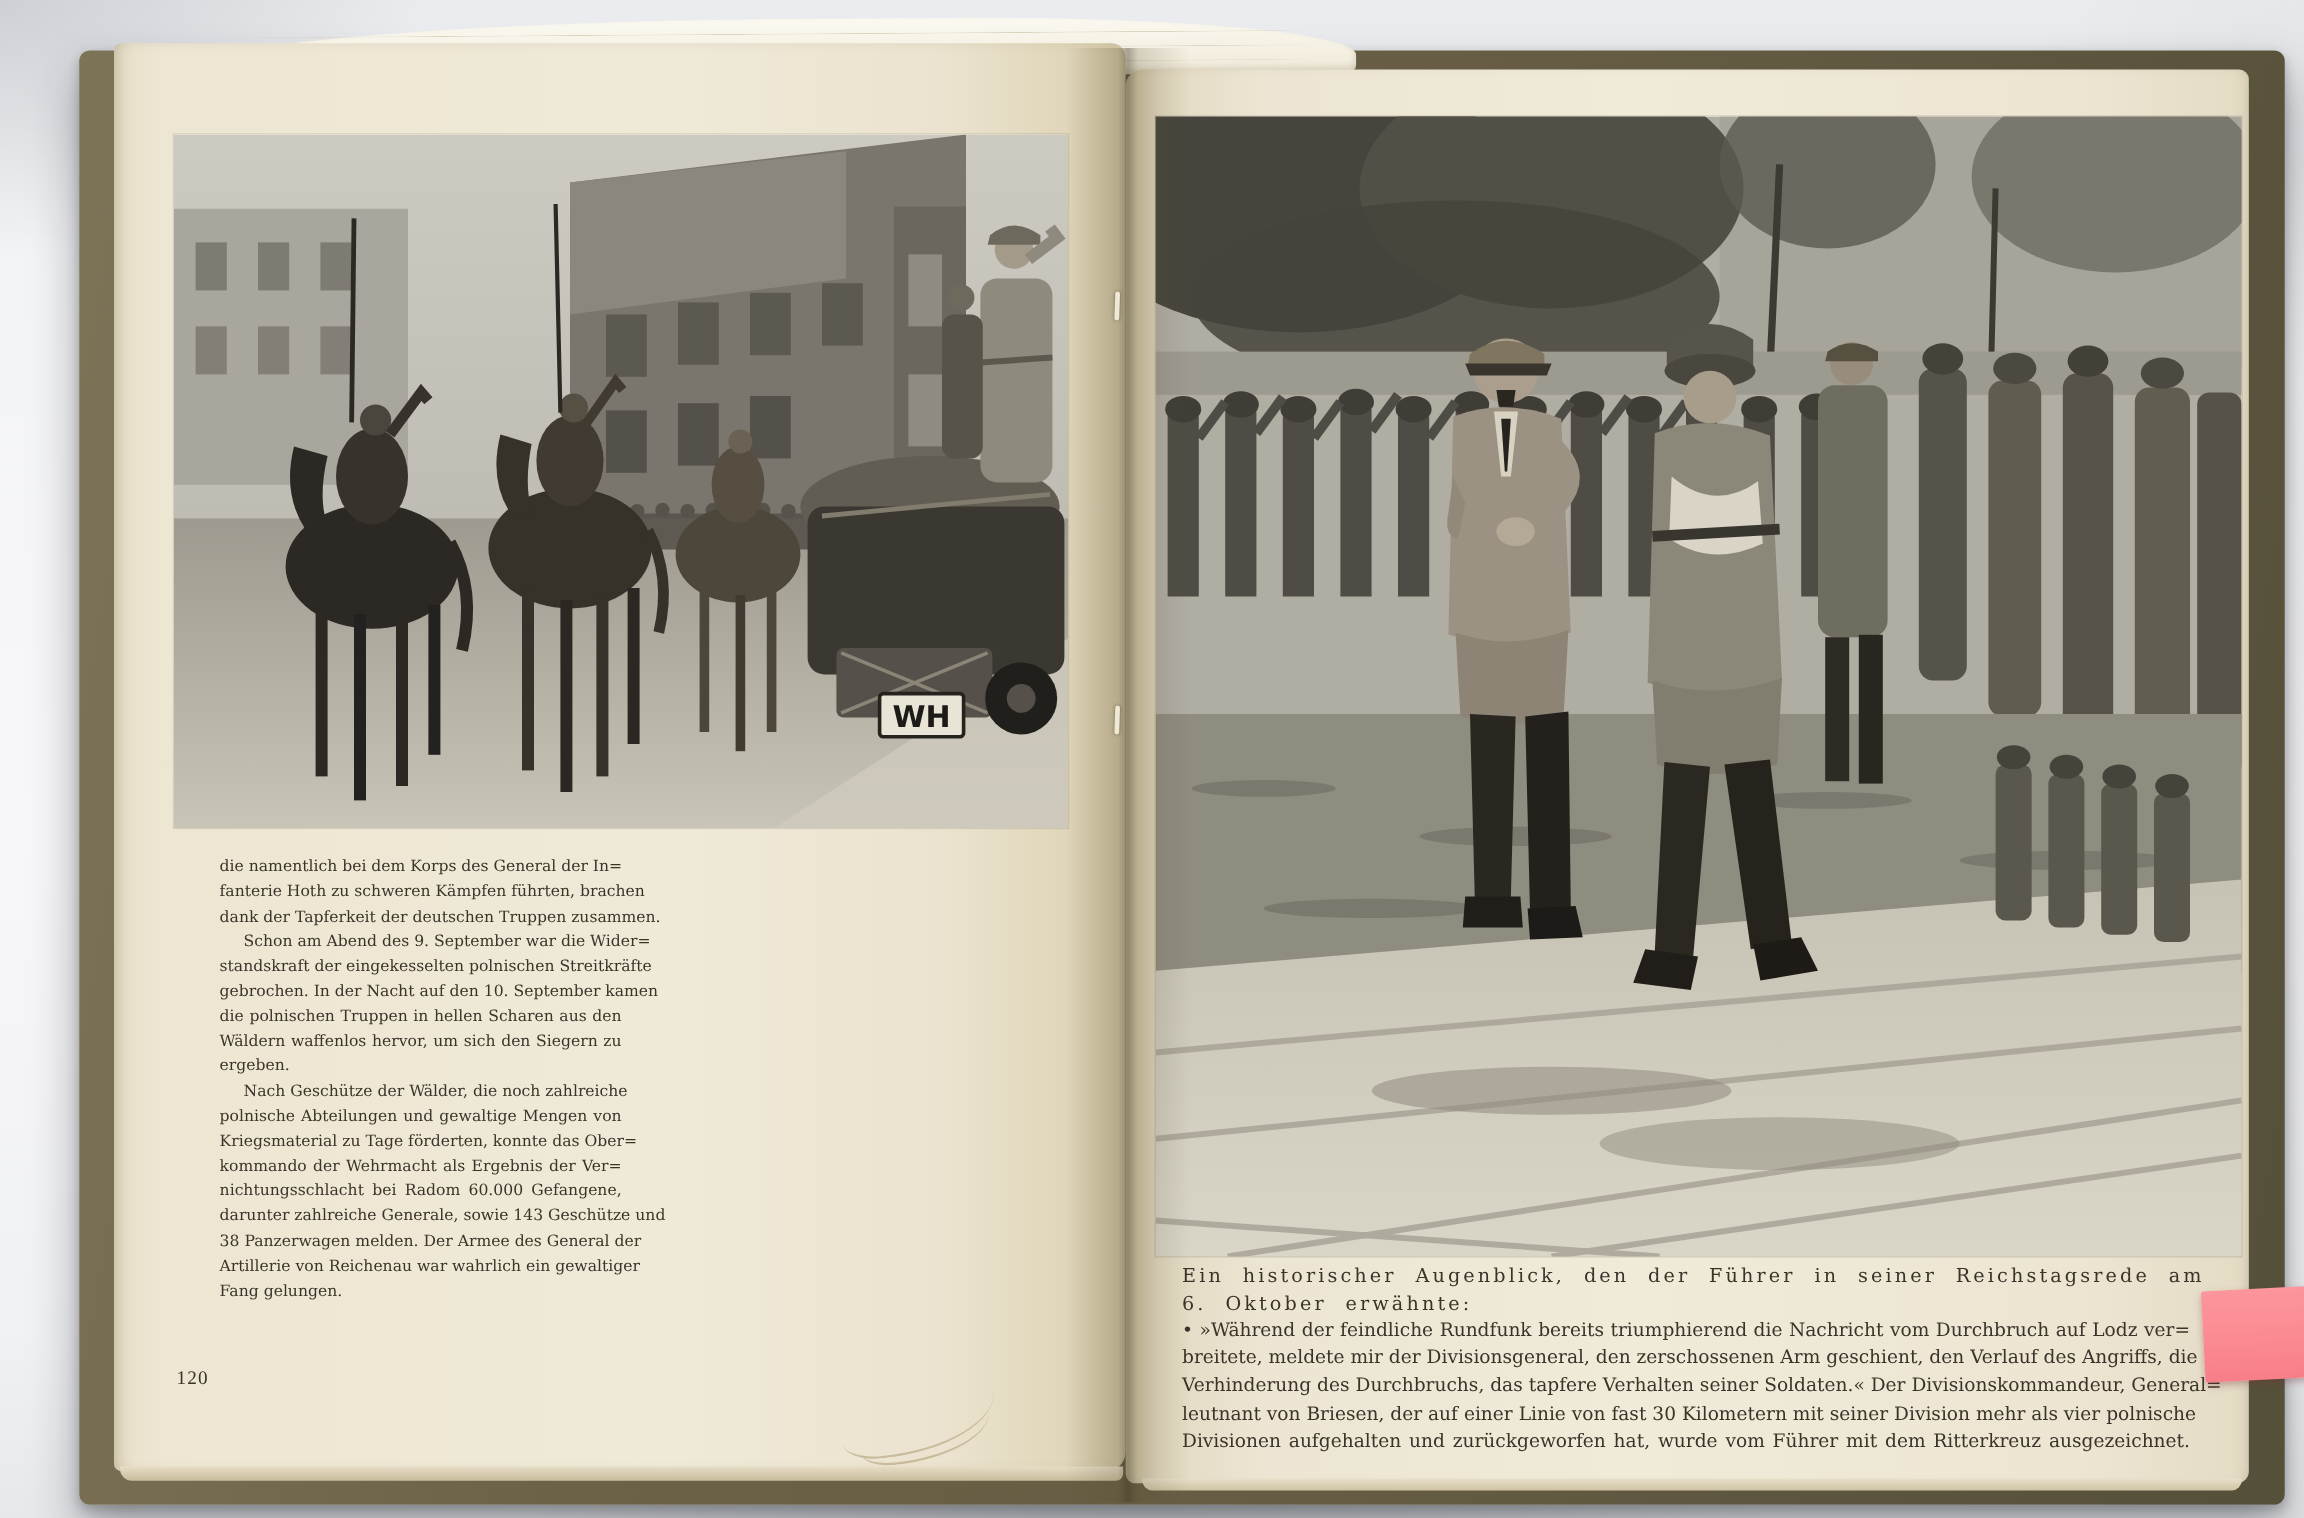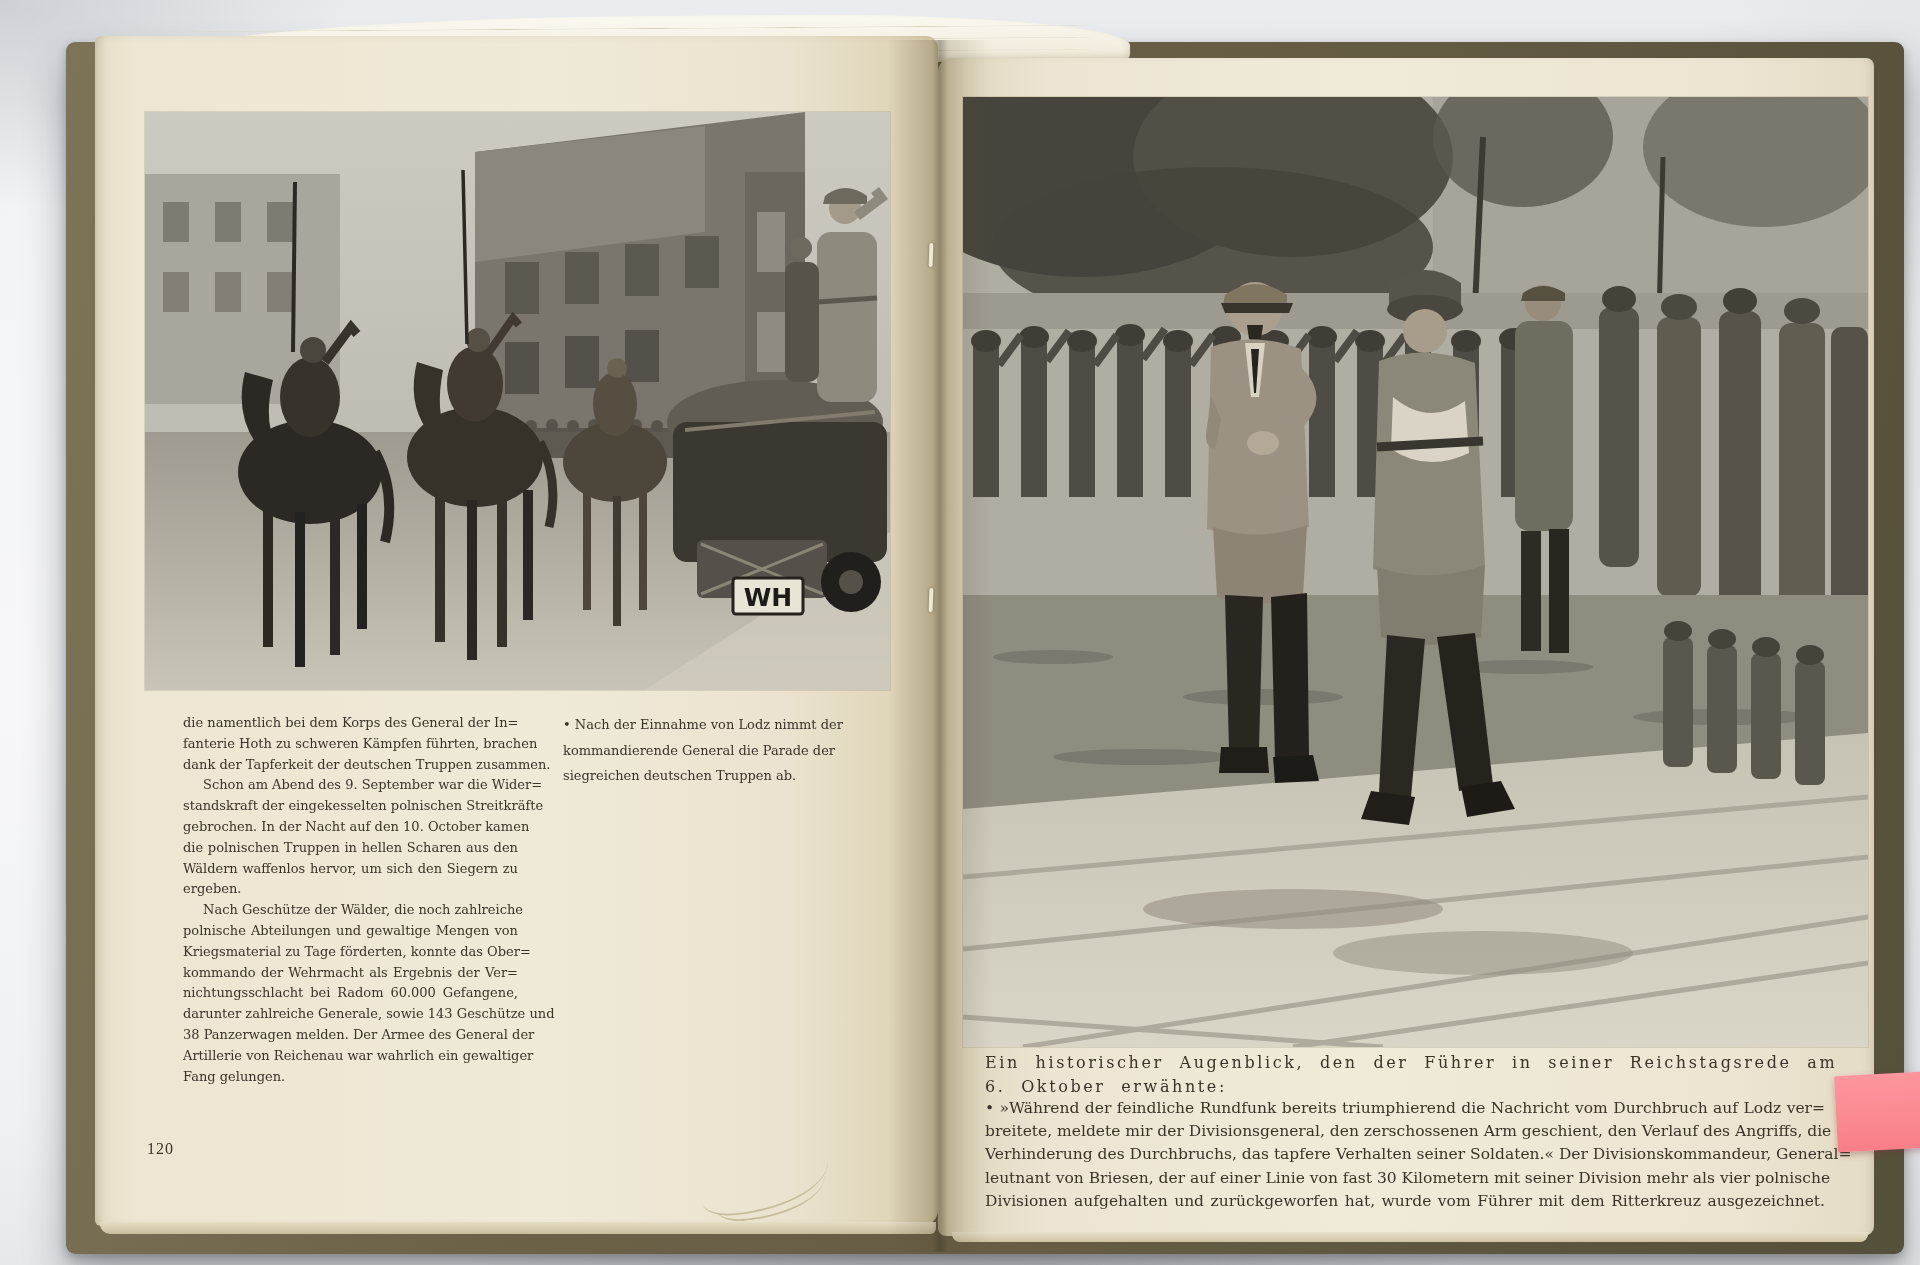--- a/index.html
+++ b/index.html
@@ -349,39 +349,34 @@
   <div class="gutter"></div>
   <div class="stitch" style="left:929px; top:243px;"></div>
   <div class="stitch" style="left:929px; top:588px;"></div>
 
   <div class="ink tcol">
       <div class="tline">die namentlich bei dem Korps des General der In=</div>
       <div class="tline">fanterie Hoth zu schweren Kämpfen führten, brachen</div>
       <div class="tline">dank der Tapferkeit der deutschen Truppen zusammen.</div>
       <div class="tline indent">Schon am Abend des 9. September war die Wider=</div>
       <div class="tline">standskraft der eingekesselten polnischen Streitkräfte</div>
-      <div class="tline">gebrochen. In der Nacht auf den 10. October kamen</div>
+      <div class="tline">gebrochen. In der Nacht auf den 10. September kamen</div>
       <div class="tline">die polnischen Truppen in hellen Scharen aus den</div>
       <div class="tline">Wäldern waffenlos hervor, um sich den Siegern zu</div>
       <div class="tline short">ergeben.</div>
       <div class="tline indent">Nach Geschütze der Wälder, die noch zahlreiche</div>
       <div class="tline">polnische Abteilungen und gewaltige Mengen von</div>
       <div class="tline">Kriegsmaterial zu Tage förderten, konnte das Ober=</div>
       <div class="tline">kommando der Wehrmacht als Ergebnis der Ver=</div>
       <div class="tline">nichtungsschlacht bei Radom 60.000 Gefangene,</div>
       <div class="tline">darunter zahlreiche Generale, sowie 143 Geschütze und</div>
       <div class="tline">38 Panzerwagen melden. Der Armee des General der</div>
       <div class="tline">Artillerie von Reichenau war wahrlich ein gewaltiger</div>
       <div class="tline short">Fang gelungen.</div>
     </div>
-  <div class="ink caption">
-      <div class="tline">• Nach der Einnahme von Lodz nimmt der</div>
-      <div class="tline">kommandierende General die Parade der</div>
-      <div class="tline short">siegreichen deutschen Truppen ab.</div>
-    </div>
   <div class="ink pagenum">120</div>
 
   <div class="ink heading">
       <div class="tline">Ein historischer Augenblick, den der Führer in seiner Reichstagsrede am</div>
       <div class="tline short">6. Oktober erwähnte:</div>
     </div>
   <div class="ink quote">
       <div class="tline">• »Während der feindliche Rundfunk bereits triumphierend die Nachricht vom Durchbruch auf Lodz ver=</div>
       <div class="tline">breitete, meldete mir der Divisionsgeneral, den zerschossenen Arm geschient, den Verlauf des Angriffs, die</div>
       <div class="tline">Verhinderung des Durchbruchs, das tapfere Verhalten seiner Soldaten.« Der Divisionskommandeur, General=</div>

